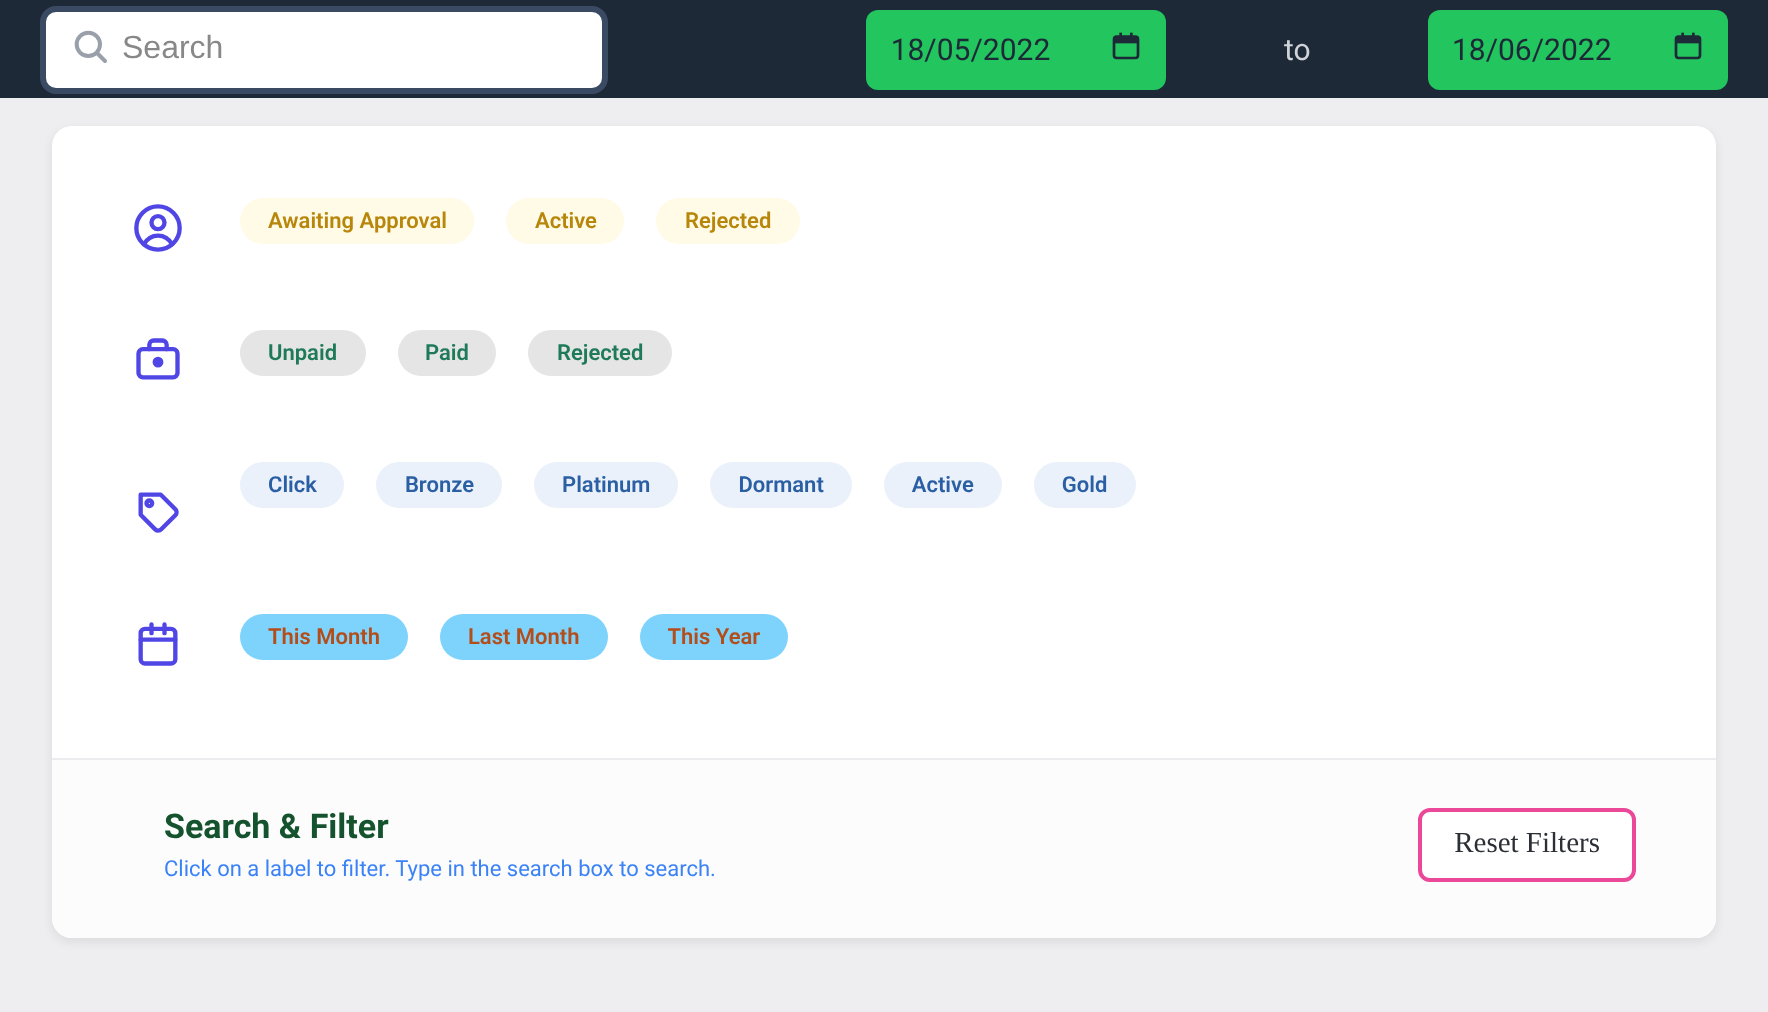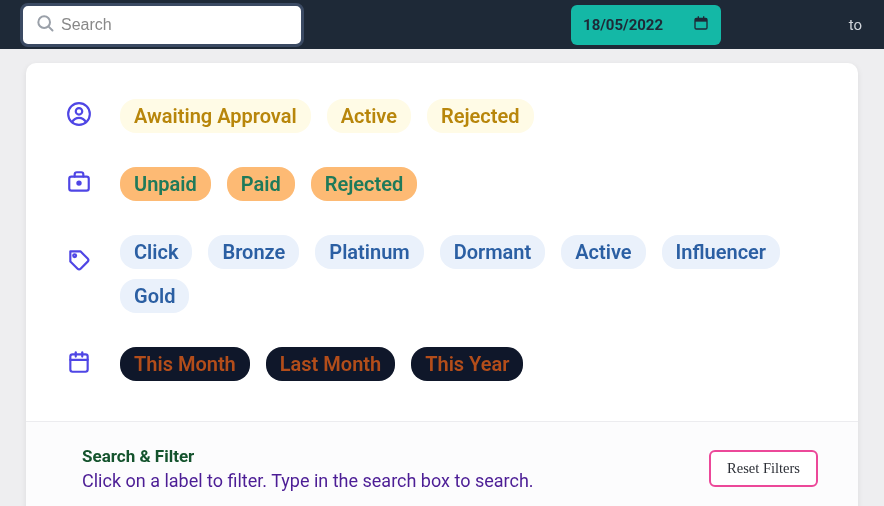--- a/index.html
+++ b/index.html
@@ -30,30 +30,30 @@
     border: none;
     outline: none;
     font-size: 16px;
     width: 100%;
     color: #555;
     background: transparent;
   }
   .search-input::placeholder { color: #888; }
   
   .date-field {
-    background: #14b8a6;
+    background: #22c55e;
     border-radius: 6px;
     height: 40px;
     display: flex;
     align-items: center;
     padding: 0 12px;
     gap: 20px;
     font-size: 15px;
     color: #1e2937;
-    font-weight: 700;
+    font-weight: 400;
     width: 150px;
     justify-content: space-between;
   }
   
   .to-label {
     color: #d0d4da;
     font-size: 15px;
     padding: 0 2px;
   }
   
@@ -80,48 +80,48 @@
   
   .chip-group {
     display: flex;
     flex-wrap: wrap;
     gap: 10px 16px;
   }
   
   .chip {
     border-radius: 16px;
     padding: 5px 14px;
-    font-size: 20px;
+    font-size: 11px;
     font-weight: 600;
     cursor: pointer;
     white-space: nowrap;
   }
   .chip-yellow { background: #fffbe6; color: #b8860b; }
-  .chip-green  { background: #fdba74; color: #1f7a5a; }
+  .chip-green  { background: #e5e5e5; color: #1f7a5a; }
   .chip-blue   { background: #eaf1fb; color: #2b5fa3; }
-  .chip-orange { background: #0f172a; color: #b34d1a; }
+  .chip-orange { background: #7dd3fc; color: #b34d1a; }
   
   .card-footer {
     border-top: 1px solid #ececef;
     padding: 24px 40px 28px 56px;
     display: flex;
     align-items: center;
     justify-content: space-between;
     background: #fcfcfd;
     border-radius: 0 0 10px 10px;
   }
   .footer-title {
     font-size: 17px;
     font-weight: 700;
     color: #14532d;
     margin-bottom: 4px;
   }
   .footer-sub {
-    font-size: 18px;
-    color: #4c1d95;
+    font-size: 11px;
+    color: #3b82f6;
   }
   .reset-btn {
     border: 2px solid #ec4899;
     background: #fff;
     border-radius: 6px;
     padding: 8px 16px;
     font-size: 14.5px;
     color: #2c2f36;
     cursor: pointer;
     font-family: Liberation Serif, serif;
@@ -146,20 +146,31 @@
     <span>
       <svg width="16" height="16" viewBox="0 0 24 24" fill="#1e2937">
           <rect x="3" y="5" width="18" height="16" rx="2" fill="none" stroke="#1e2937" stroke-width="2"></rect>
           <rect x="3" y="5" width="18" height="5" fill="#1e2937"></rect>
           <line x1="8" y1="2" x2="8" y2="6" stroke="#1e2937" stroke-width="2"></line>
           <line x1="16" y1="2" x2="16" y2="6" stroke="#1e2937" stroke-width="2"></line>
         </svg>
     </span>
   </div>
   <span class="to-label">to</span>
+  <div class="date-field">
+    <span>18/06/2022</span>
+    <span>
+      <svg width="16" height="16" viewBox="0 0 24 24" fill="#1e2937">
+          <rect x="3" y="5" width="18" height="16" rx="2" fill="none" stroke="#1e2937" stroke-width="2"></rect>
+          <rect x="3" y="5" width="18" height="5" fill="#1e2937"></rect>
+          <line x1="8" y1="2" x2="8" y2="6" stroke="#1e2937" stroke-width="2"></line>
+          <line x1="16" y1="2" x2="16" y2="6" stroke="#1e2937" stroke-width="2"></line>
+        </svg>
+    </span>
+  </div>
 </div>
 
 <div class="card">
   <div class="filters-body">
 
     <div class="filter-row">
       <span class="filter-icon">
         <svg width="26" height="26" viewBox="0 0 24 24" fill="none" stroke="#4f46e5" stroke-width="2" stroke-linecap="round" stroke-linejoin="round">
             <circle cx="12" cy="12" r="10"></circle>
             <circle cx="12" cy="9.5" r="3"></circle>
@@ -194,21 +205,20 @@
             <path d="M20 13.5 13.5 20a2 2 0 0 1-2.8 0L4 13.3V4h9.3L20 10.7a2 2 0 0 1 0 2.8z"></path>
             <circle cx="8" cy="8" r="1.3"></circle>
           </svg>
       </span>
       <div class="chip-group">
         <span class="chip chip-blue">Click</span>
         <span class="chip chip-blue">Bronze</span>
         <span class="chip chip-blue">Platinum</span>
         <span class="chip chip-blue">Dormant</span>
         <span class="chip chip-blue">Active</span>
-        <span class="chip chip-blue">Influencer</span>
         <span class="chip chip-blue">Gold</span>
       </div>
     </div>
 
     <div class="filter-row">
       <span class="filter-icon">
         <svg width="26" height="26" viewBox="0 0 24 24" fill="none" stroke="#4f46e5" stroke-width="2" stroke-linecap="round" stroke-linejoin="round">
             <rect x="4" y="5" width="16" height="16" rx="2"></rect>
             <line x1="4" y1="10" x2="20" y2="10"></line>
             <line x1="9" y1="3" x2="9" y2="7"></line>

